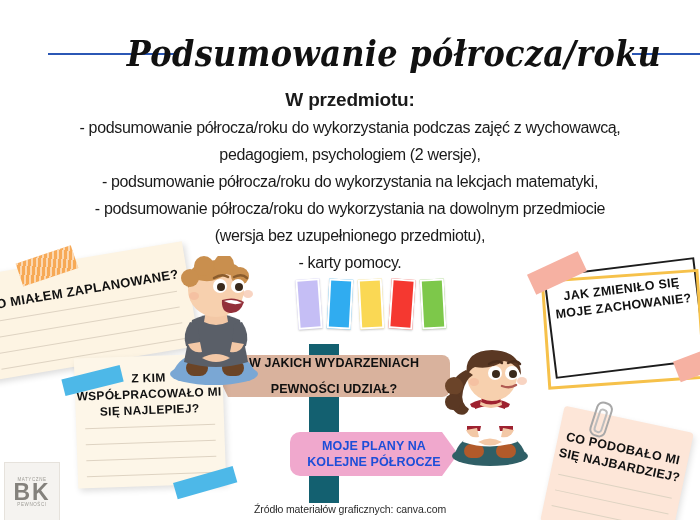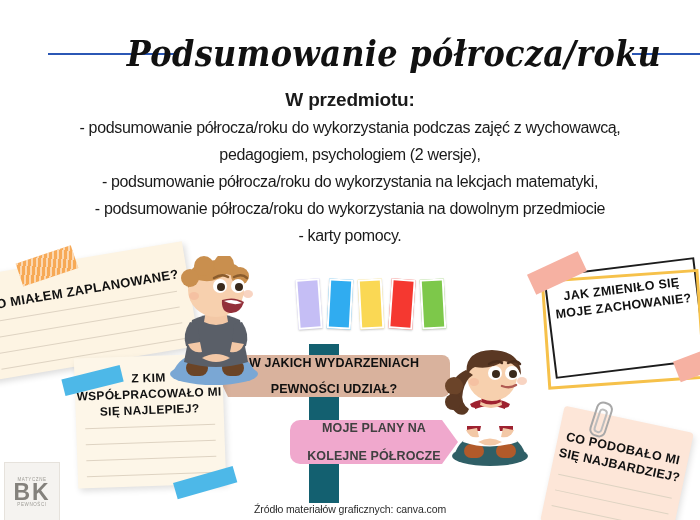--- a/index.html
+++ b/index.html
@@ -43,25 +43,24 @@
   }
   .sign span{display:block;line-height:16px;}
   .sign-events{
     left:218px;top:355px;width:232px;height:42px;font-size:12.5px;
     background:#d9b29d;color:#101010;
     border-radius:8px 8px 8px 8px;
     clip-path:polygon(0 50%,10px 0,100% 0,100% 100%,10px 100%);
     justify-content:space-between;
   }
   .sign-plans{
-    left:290px;top:420px;width:168px;height:44px;font-size:12.5px;
-    background:#f0a8cd;color:#404040;
+    left:290px;top:432px;width:168px;height:44px;font-size:12.5px;
+    background:#f0a8cd;color:#1d4ed8;
     clip-path:polygon(0 0,calc(100% - 16px) 0,100% 50%,calc(100% - 16px) 100%,0 100%);
     border-radius:10px 0 0 10px;
-    justify-content:space-between;
   }
 
   
   .note{position:absolute;box-sizing:border-box;}
   .note .lines{position:absolute;inset:0;}
   .note .lines i{position:absolute;left:6%;right:6%;height:1px;background:#ded3c2;display:block;}
   .note .txt{position:relative;font-weight:700;letter-spacing:.3px;text-align:center;}
   .tape{position:absolute;}
 
   
@@ -145,20 +144,21 @@
     <div class="rule right"></div>
     <div class="title">Podsumowanie półrocza/roku</div>
   </div>
 
   <div class="intro">
     <div class="lead">W przedmiotu:</div>
     <div class="ln">- podsumowanie półrocza/roku do wykorzystania podczas zajęć z wychowawcą,</div>
     <div class="ln">pedagogiem, psychologiem (2 wersje),</div>
     <div class="ln">- podsumowanie półrocza/roku do wykorzystania na lekcjach matematyki,</div>
     <div class="ln">- podsumowanie półrocza/roku do wykorzystania na dowolnym przedmiocie</div>
+    <div class="ln">(wersja bez uzupełnionego przedmiotu),</div>
     <div class="ln">- karty pomocy.</div>
   </div>
 
   <div class="swatches">
     <div class="sw" style="left:0px;background:#c5bef5;transform:rotate(-4deg)"></div>
     <div class="sw" style="left:31px;background:#30acf0;transform:rotate(3deg)"></div>
     <div class="sw" style="left:62px;background:#fad854;transform:rotate(-3deg)"></div>
     <div class="sw" style="left:93px;background:#f53830;transform:rotate(4deg)"></div>
     <div class="sw" style="left:124px;background:#7dc84a;transform:rotate(-3deg)"></div>
   </div>

